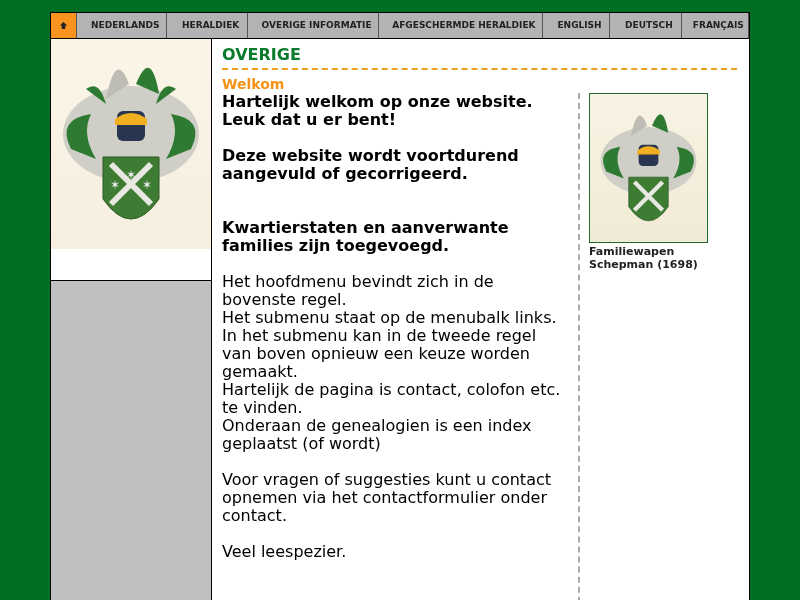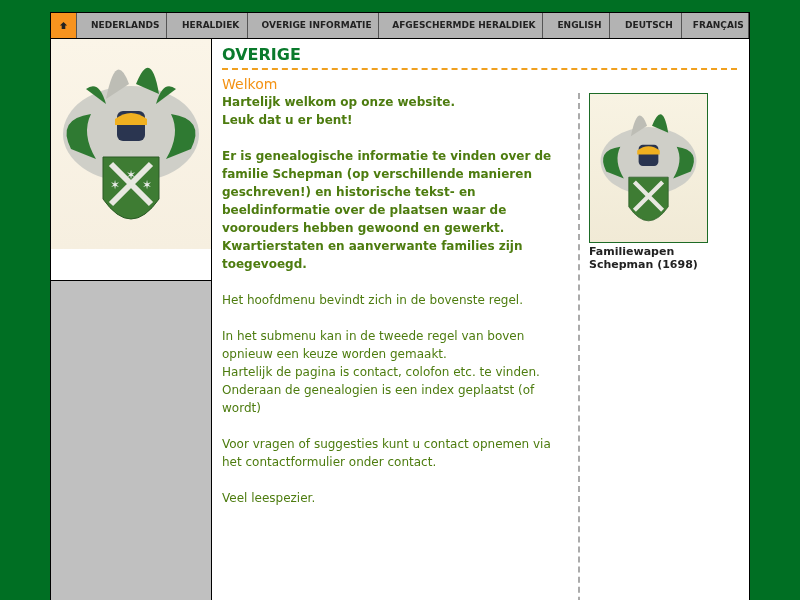--- a/index.html
+++ b/index.html
@@ -45,24 +45,24 @@
   #left-grey { position: absolute; left: 0; top: 242px; width: 160px; height: 340px; background: #c0c0c0; }
   #content {
     position: absolute; left: 171px; top: 26px; width: 515px;
   }
   #site-title {
     font-size: 16px; font-weight: bold; color: #0a7a2c;
     margin: 5px 0 0 0; height: 22px; line-height: 22px;
   }
   #title-rule { border-top: 2px dashed #f0a020; width: 515px; margin-top: 2px; }
   #welcome {
-    font-size: 14px; font-weight: normal; color: #f39214;
+    font-size: 14px; font-weight: bold; color: #f39214;
     margin-top: 5px; height: 18px; line-height: 18px;
   }
-  #main-text { position: absolute; left: 0; top: 54px; width: 345px; font-size: 12px; color: #4d7c0f; line-height: 18px; }
+  #main-text { position: absolute; left: 0; top: 54px; width: 345px; font-size: 16px; color: #000000; line-height: 18px; }
   #main-text p { margin: 0 0 18px 0; }
   #main-text .bold { font-weight: bold; }
   #divider { position: absolute; left: 356px; top: 54px; height: 530px; border-left: 2px dashed #aaa; }
   #side { position: absolute; left: 367px; top: 54px; width: 150px; }
   #side-img {
     width: 117px; height: 148px; border: 1px solid #1d6b26;
     background: linear-gradient(180deg,#f8f3e3,#f1ead6);
     overflow: hidden;
   }
   #side-caption { font-size: 11px; font-weight: bold; color: #222; line-height: 13px; margin-top: 2px; }
@@ -112,27 +112,28 @@
   <div id="content">
     <div id="site-title">OVERIGE</div>
     <div id="title-rule"></div>
     <div id="welcome">Welkom</div>
 
     <div id="main-text">
       <p class="bold">
         <span>Hartelijk welkom op onze website.</span><br>
         <span>Leuk dat u er bent!</span>
       </p>
+      <p class="bold">Deze website wordt voortdurend aangevuld of gecorrigeerd.</p>
       <p class="bold">
-        <span>Er is genealogische informatie te vinden over de familie Schepman (op verschillende manieren geschreven!) en historische tekst- en beeldinformatie over de plaatsen waar de voorouders hebben gewoond en gewerkt.</span><br>
+        <br>
         <span>Kwartierstaten en aanverwante families zijn toegevoegd.</span>
       </p>
       <p>
         <span>Het hoofdmenu bevindt zich in de bovenste regel.</span><br>
-        <br>
+        <span>Het submenu staat op de menubalk links.</span><br>
         <span>In het submenu kan in de tweede regel van boven opnieuw een keuze worden gemaakt.</span><br>
         <span>Hartelijk de pagina is contact, colofon etc. te vinden.</span><br>
         <span>Onderaan de genealogien is een index geplaatst (of wordt)</span>
       </p>
       <p>Voor vragen of suggesties kunt u contact opnemen via het contactformulier onder contact.</p>
       <p>Veel leespezier.</p>
     </div>
 
     <div id="divider"></div>
 

